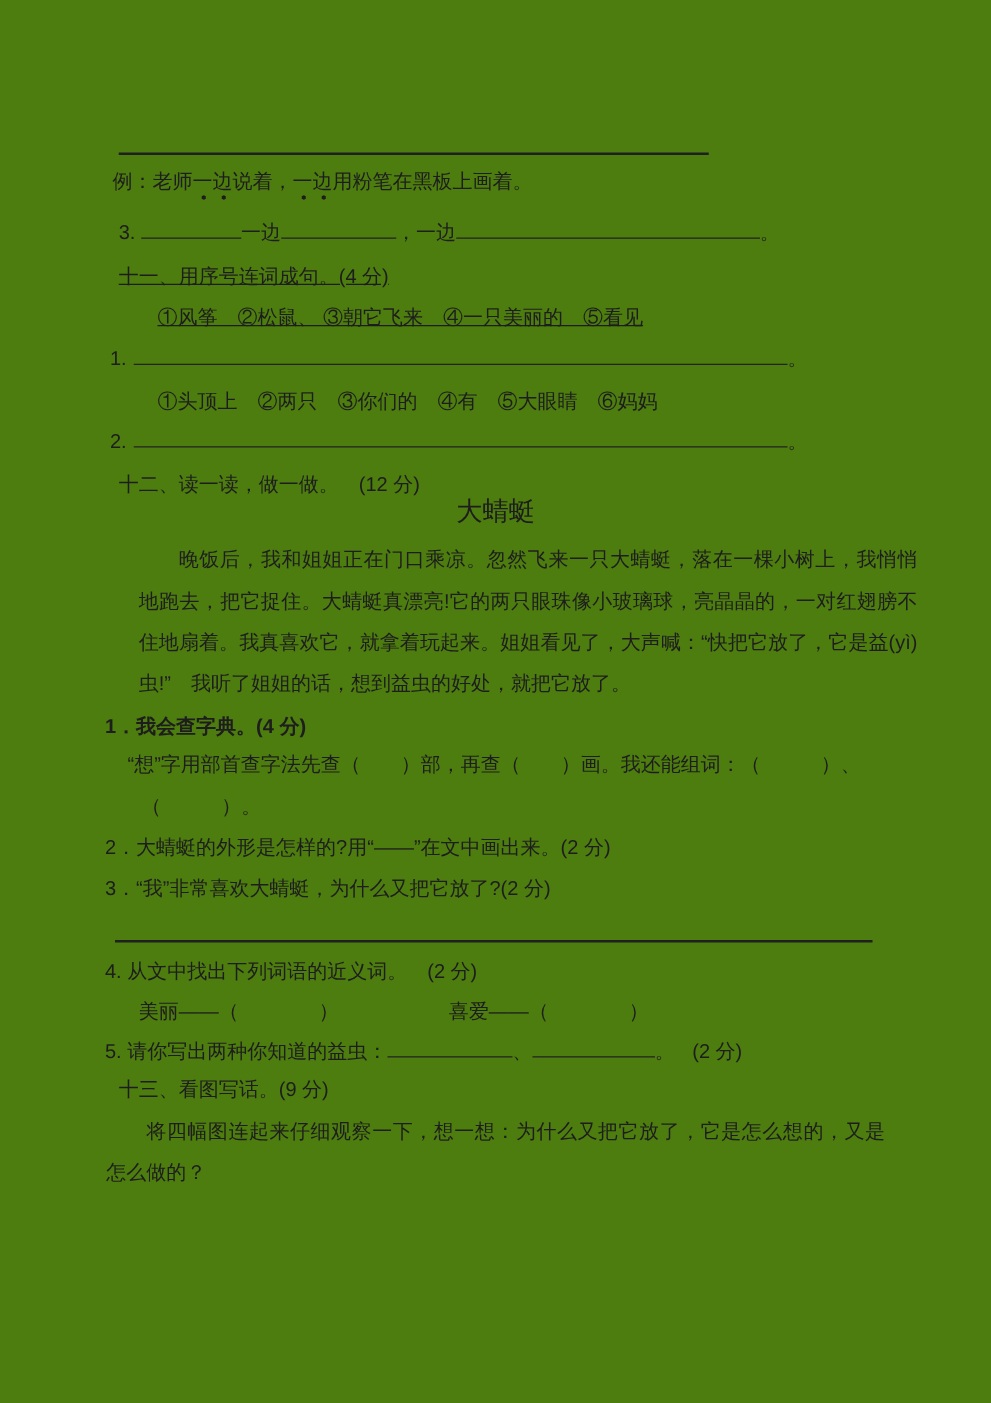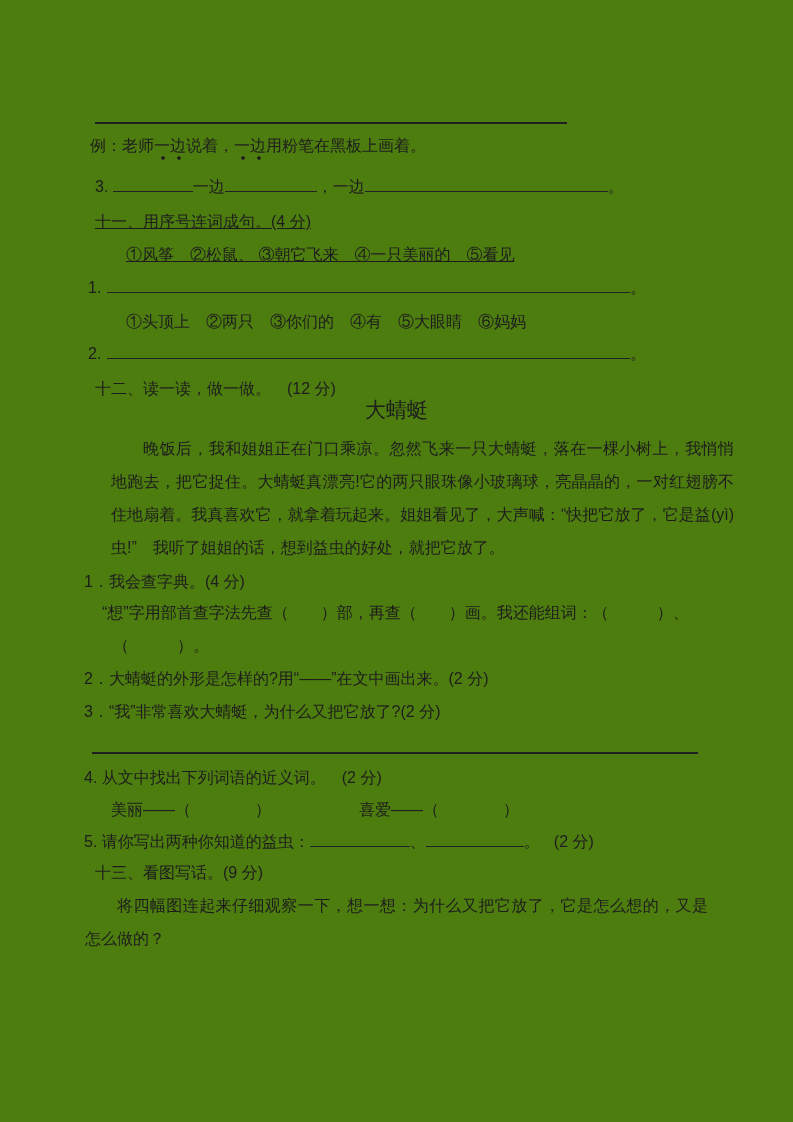--- a/index.html
+++ b/index.html
@@ -65,21 +65,21 @@
     <span class="blank grow" style="margin-left:6px;"></span>
     <span>。</span>
   </div>
 
   <div class="row" style="top:377px; left:95px;">十二、读一读，做一做。　(12 分)</div>
 
   <div class="ptitle center" style="top:398px; left:85px; width:623px;">大蜻蜓</div>
 
   <div class="flow" style="top:432px; left:85px; width:623px;margin-left:26px;">晚饭后，我和姐姐正在门口乘凉。忽然飞来一只大蜻蜓，落在一棵小树上，我悄悄地跑去，把它捉住。大蜻蜓真漂亮!它的两只眼珠像小玻璃球，亮晶晶的，一对红翅膀不住地扇着。我真喜欢它，就拿着玩起来。姐姐看见了，大声喊：“快把它放了，它是益(yì)虫!”　我听了姐姐的话，想到益虫的好处，就把它放了。</div>
 
-  <div class="row" style="top:570px; left:84px;">1．我会查字典。(4 分)</div>
+  <div class="row" style="top:570px; left:84px;font-weight:bold;">1．我会查字典。(4 分)</div>
 
   <div class="row" style="top:601px; left:102px;">“想”字用部首查字法先查（　　）部，再查（　　）画。我还能组词：（　　　）、</div>
 
   <div class="row" style="top:634px; left:113px;">（　　　）。</div>
 
   <div class="row" style="top:667px; left:84px;">2．大蜻蜓的外形是怎样的?用“——”在文中画出来。(2 分)</div>
 
   <div class="row" style="top:700px; left:84px;">3．“我”非常喜欢大蜻蜓，为什么又把它放了?(2 分)</div>
 
   <div class="rule" style="top:752px; left:92px; width:606px;"></div>

